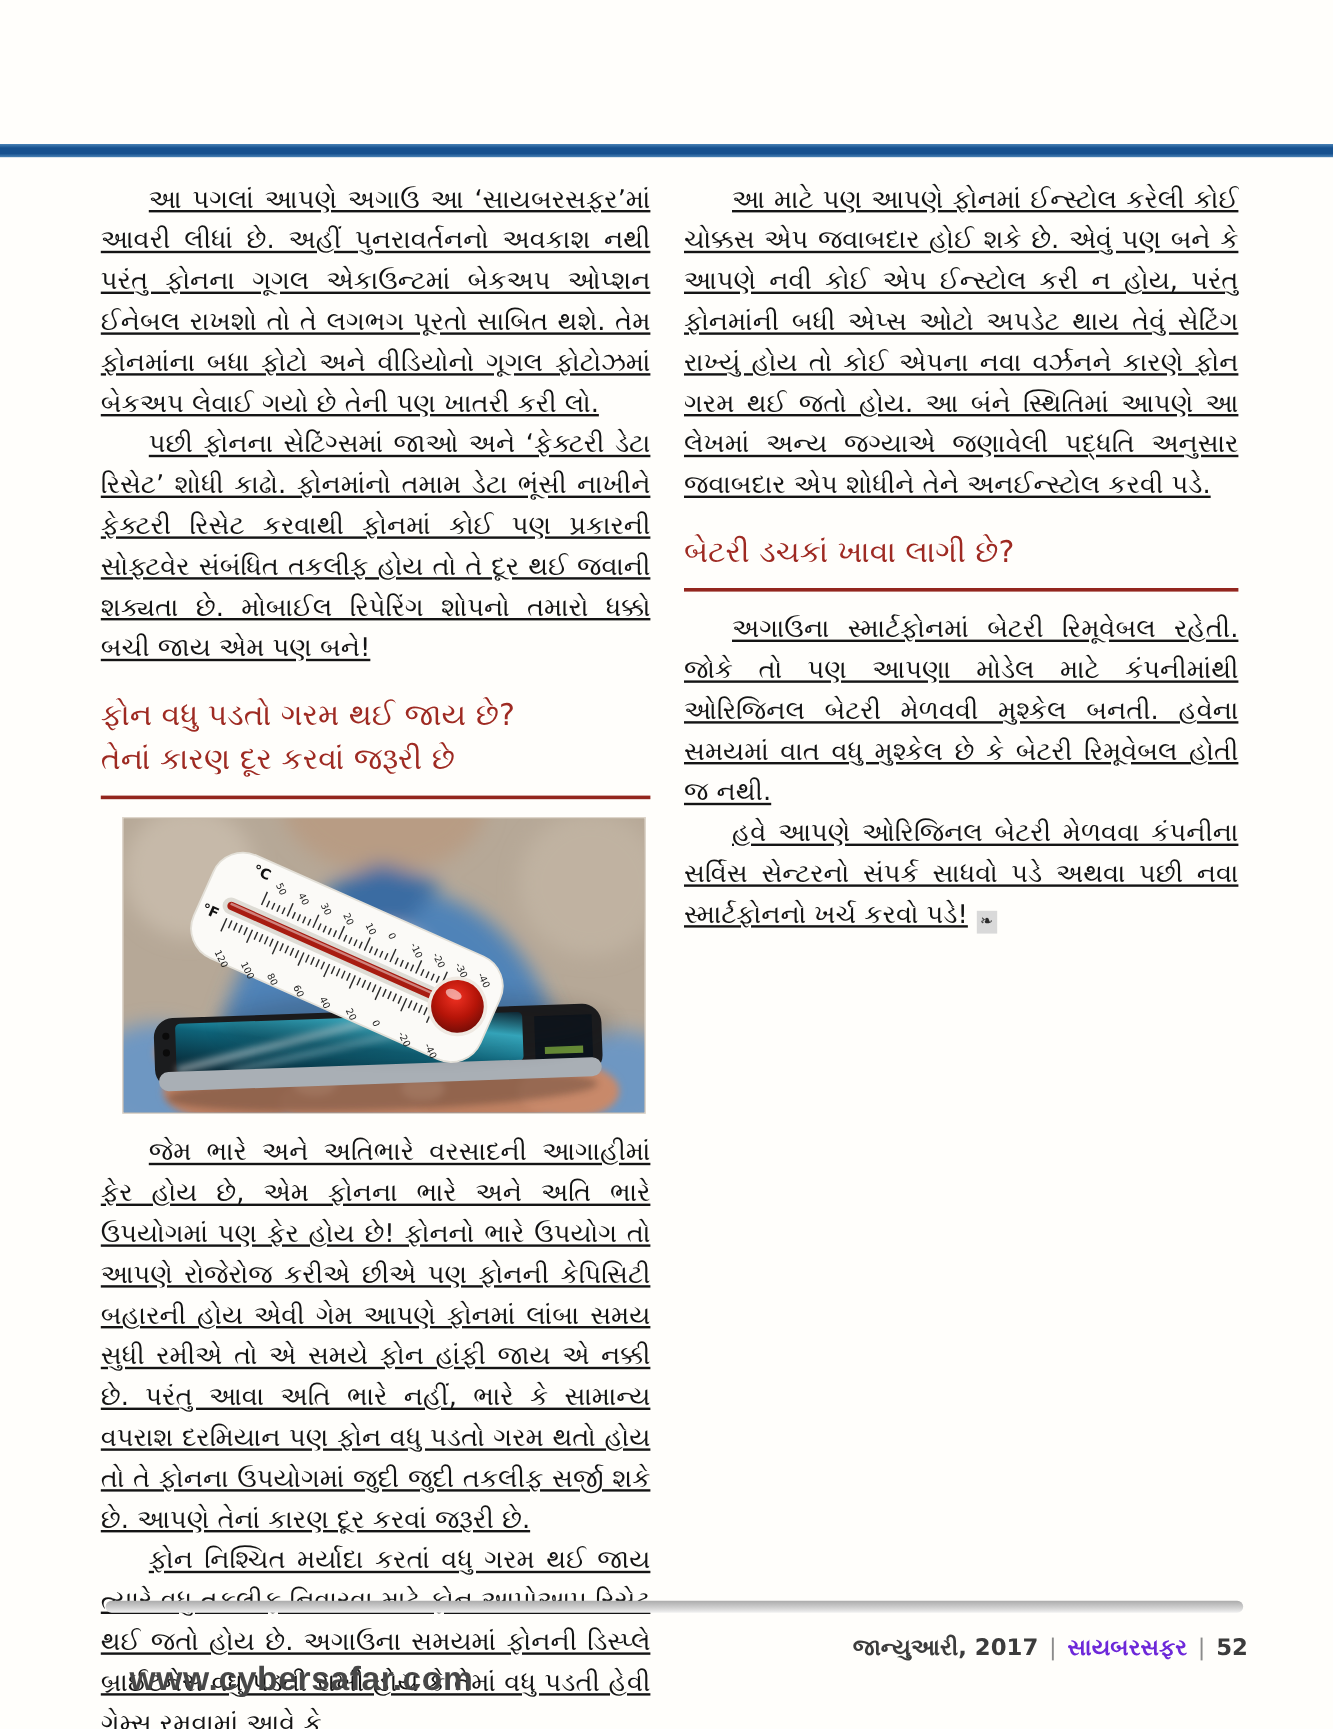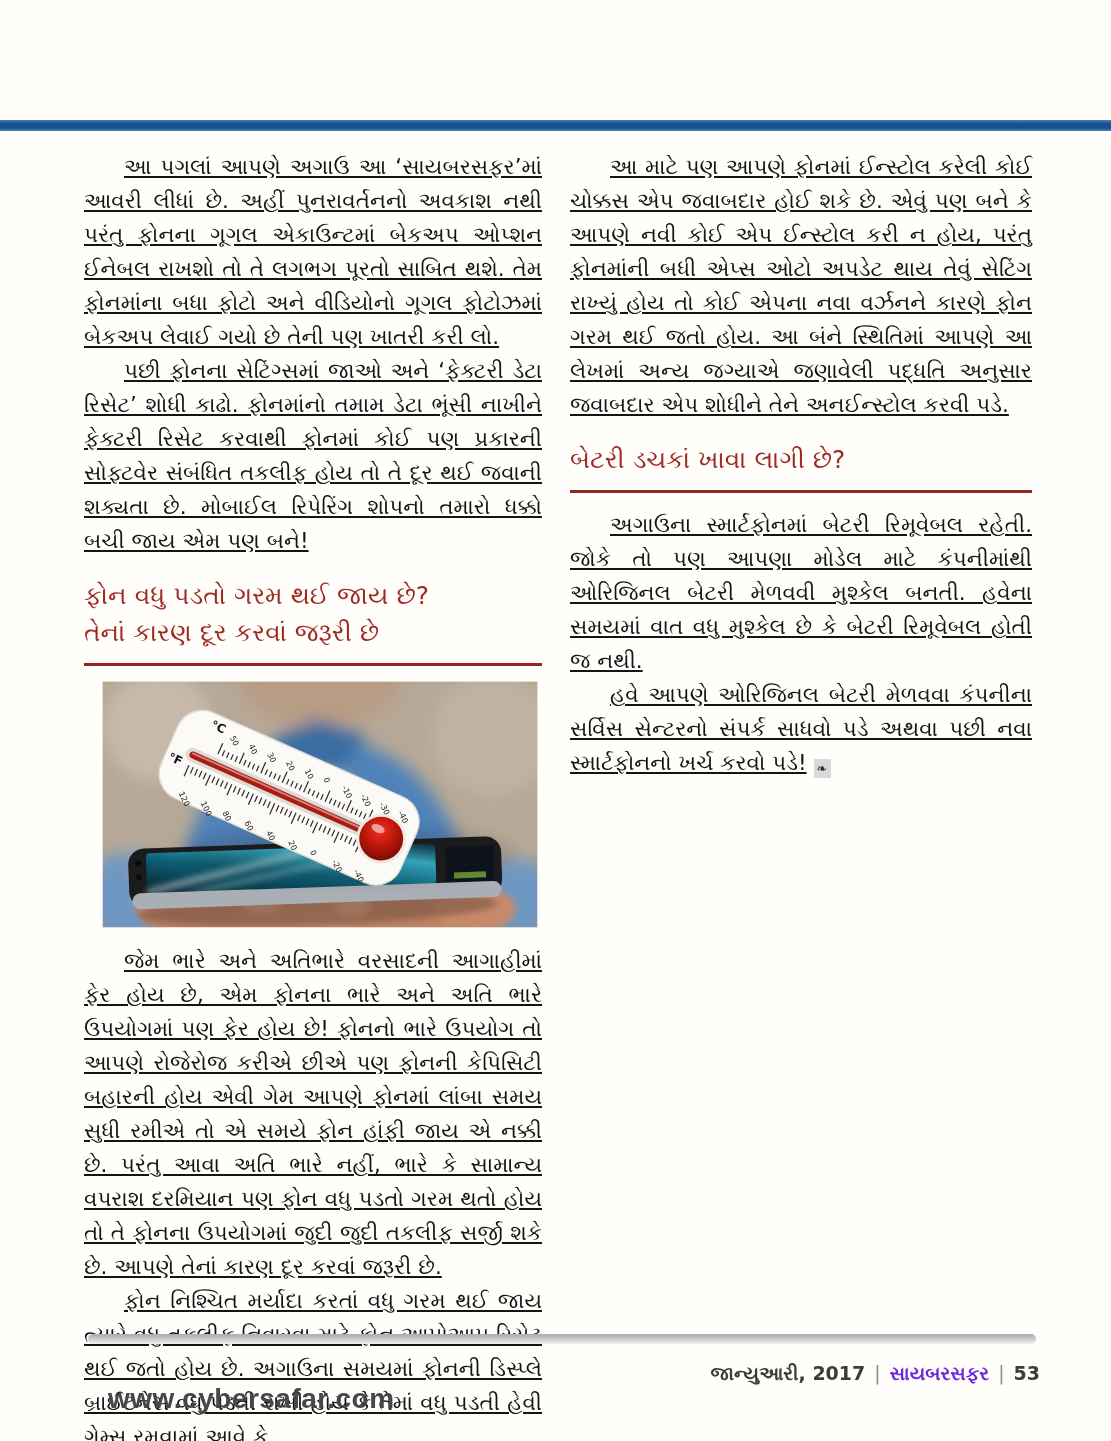--- a/index.html
+++ b/index.html
@@ -264,14 +264,14 @@
 
   <p class="ind" data-name="paragraph">અગાઉના સ્માર્ટફોનમાં બેટરી રિમૂવેબલ રહેતી. જોકે તો પણ આપણા મોડેલ માટે કંપનીમાંથી ઓરિજિનલ બેટરી મેળવવી મુશ્કેલ બનતી. હવેના સમયમાં વાત વધુ મુશ્કેલ છે કે બેટરી રિમૂવેબલ હોતી જ નથી.</p>
   <p class="ind" data-name="paragraph">
     <span data-name="paragraph-text">હવે આપણે ઓરિજિનલ બેટરી મેળવવા કંપનીના સર્વિસ સેન્ટરનો સંપર્ક સાધવો પડે અથવા પછી નવા સ્માર્ટફોનનો ખર્ચ કરવો પડે!</span><span class="end-mark" data-name="end-of-article-mark-icon">❧</span>
   </p>
 </div>
 
 <div class="footer-shadow" data-name="footer-divider"></div>
 <div class="footer-left" data-name="footer-website">www.cybersafar.com</div>
 <div class="footer-right" data-name="footer-issue-info">
-  <span data-name="footer-issue-date">જાન્યુઆરી, 2017</span><span class="sep" data-name="footer-separator">|</span><span class="mag" data-name="footer-magazine-name">સાયબરસફર</span><span class="sep" data-name="footer-separator">|</span><span data-name="footer-page-number">53</span>
+  <span data-name="footer-issue-date">જાન્યુઆરી, 2017</span><span class="sep" data-name="footer-separator">|</span><span class="mag" data-name="footer-magazine-name">સાયબરસફર</span><span class="sep" data-name="footer-separator">|</span><span data-name="footer-page-number">52</span>
 </div>
 
 </body></html>

